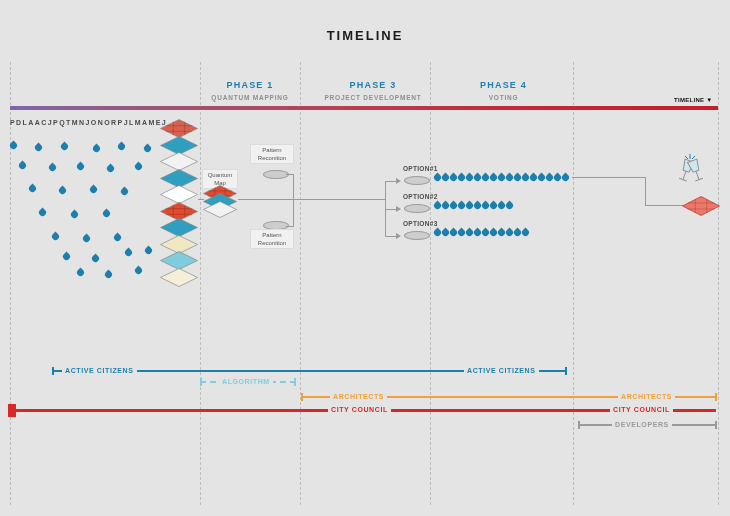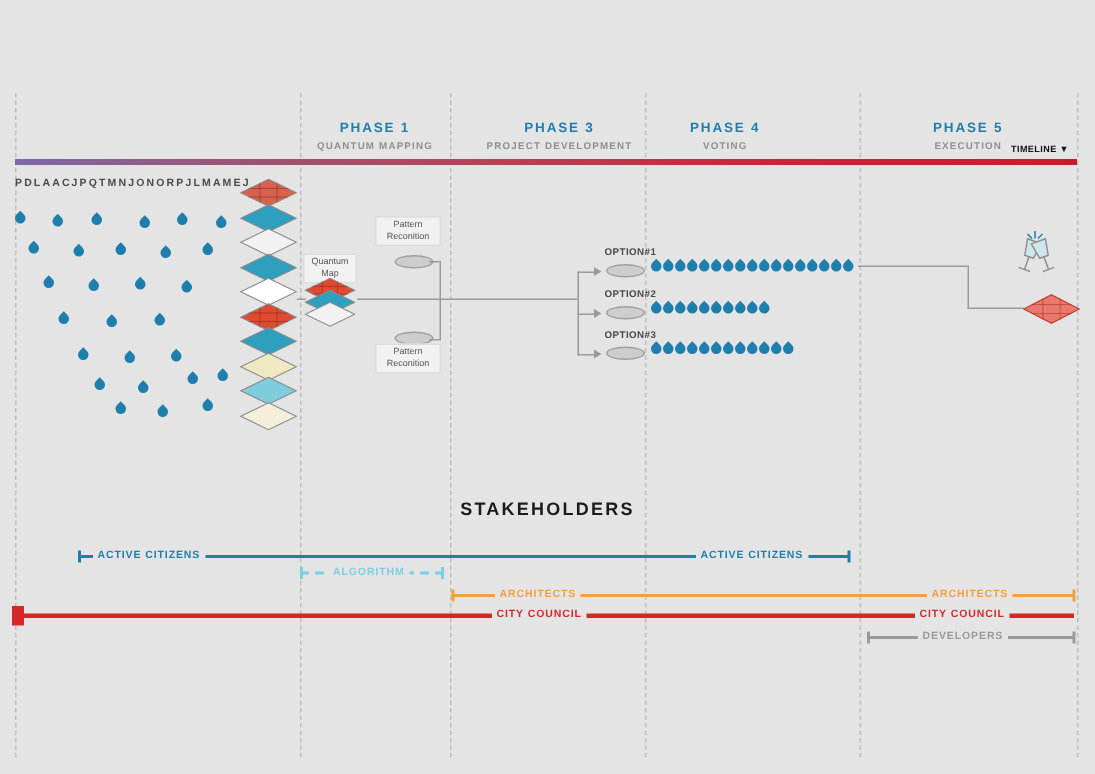--- a/index.html
+++ b/index.html
@@ -46,43 +46,40 @@
   .tick { position:absolute; width:1.5px; height:8px; }
   .sq { position:absolute; }
   .slabel { position:absolute; font-size:7px; font-weight:bold; letter-spacing:0.6px;
             background:#e4e4e4; padding:0 3px; line-height:9px; white-space:nowrap; }
 </style>
 </head>
 <body>
 
 <div class="canvas">
 
+  <div class="main-title">TIMELINE</div>
 
   <div class="vsep" style="left:10px"></div>
   <div class="vsep" style="left:200px"></div>
   <div class="vsep" style="left:300px"></div>
   <div class="vsep" style="left:430px"></div>
   <div class="vsep" style="left:573px"></div>
   <div class="vsep" style="left:718px"></div>
 
   <div class="phase-header" style="left:200px;width:100px">
     <div class="phase-name">PHASE 1</div>
     <div class="phase-sub">QUANTUM MAPPING</div>
   </div>
   <div class="phase-header" style="left:308px;width:130px">
     <div class="phase-name">PHASE 3</div>
     <div class="phase-sub">PROJECT DEVELOPMENT</div>
   </div>
-  <div class="phase-header" style="left:412px;width:143px">
+  <div class="phase-header" style="left:432px;width:143px">
     <div class="phase-name">PHASE 4</div>
     <div class="phase-sub">VOTING</div>
-  </div>
-  <div class="phase-header" style="left:573px;width:145px">
-    <div class="phase-name">PHASE 5</div>
-    <div class="phase-sub">EXECUTION</div>
   </div>
 
   <div class="grad-bar"></div>
   <div class="timeline-tag">TIMELINE ▼</div>
 
   <div class="letters" id="letters">
       <span>P</span>
       <span>D</span>
       <span>L</span>
       <span>A</span>
@@ -161,21 +158,20 @@
   <svg style="position:absolute;left:682px;top:196px" width="38" height="20" viewBox="0 0 38 20">
     <polygon points="19,0.5 37.5,10 19,19.5 0.5,10" fill="#e8796b" stroke="#c23b2e" stroke-width="0.8"></polygon>
     <g stroke="rgba(160,40,30,0.55)" stroke-width="0.6">
       <line x1="5.7" y1="7" x2="32.3" y2="7"></line>
       <line x1="5.7" y1="13" x2="32.3" y2="13"></line>
       <line x1="13.3" y1="3" x2="13.3" y2="17"></line>
       <line x1="24.7" y1="3" x2="24.7" y2="17"></line>
     </g>
   </svg>
 
-  <div class="stake-title">STAKEHOLDERS</div>
 
   <div class="sline" style="left: 52px; top: 370px; width: 514px; background: rgb(30, 127, 173);"></div>
   <div class="tick" style="left: 52px; top: 367px; background: rgb(30, 127, 173);"></div>
   <div class="tick" style="left: 565px; top: 367px; background: rgb(30, 127, 173);"></div>
   <div class="slabel" style="left: 62px; top: 366px; color: rgb(30, 127, 173);">ACTIVE CITIZENS</div>
   <div class="slabel" style="left: 464px; top: 366px; color: rgb(30, 127, 173);">ACTIVE CITIZENS</div>
 
   <div class="sline-dashed" style="left: 200px; top: 381px; width: 96px; border-top-color: rgb(124, 207, 226);"></div>
   <div class="tick" style="left: 200px; top: 378px; background: rgb(124, 207, 226);"></div>
   <div class="tick" style="left: 294px; top: 378px; background: rgb(124, 207, 226);"></div>

